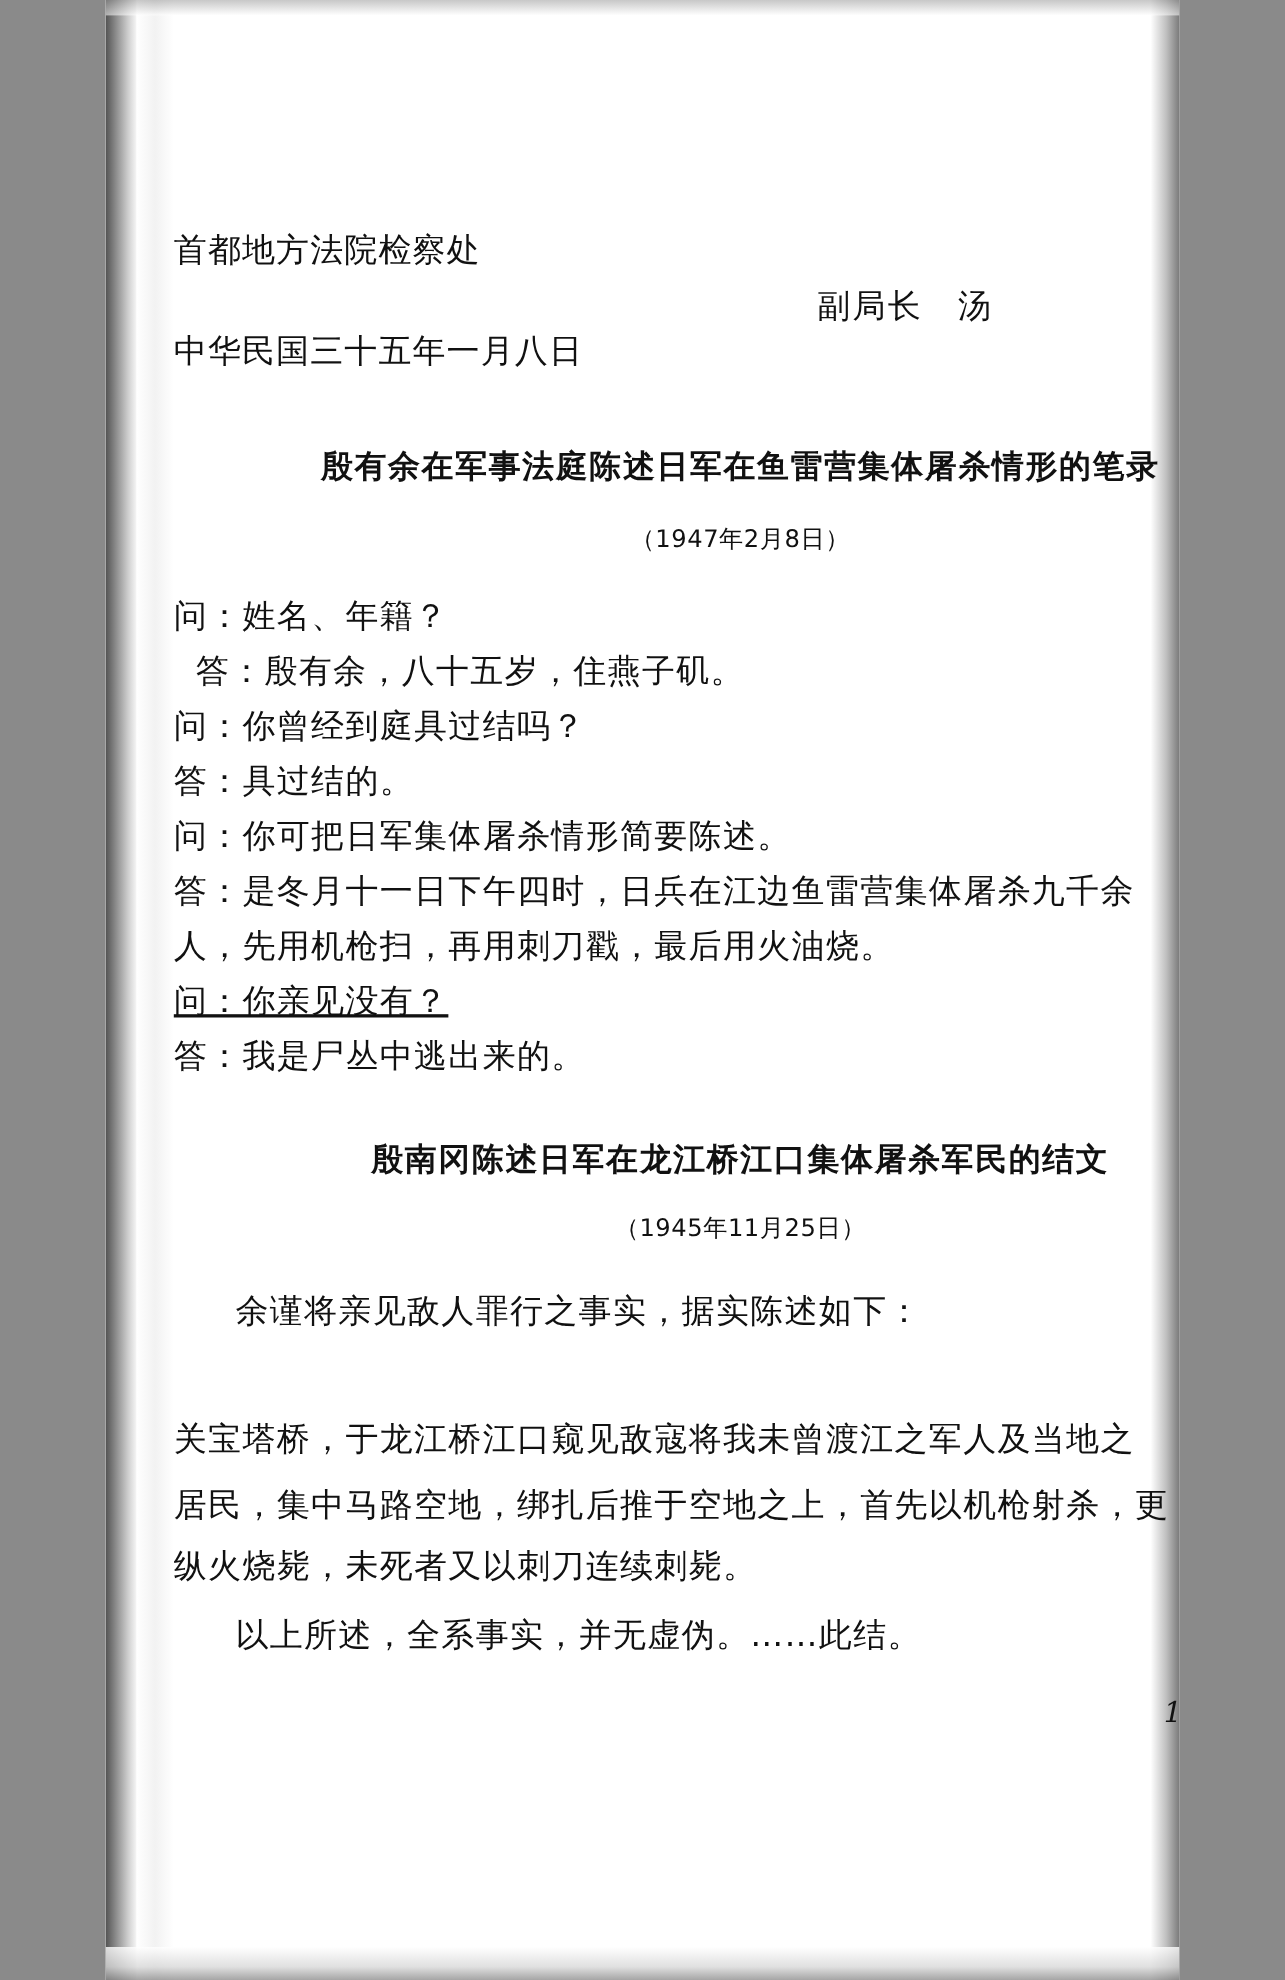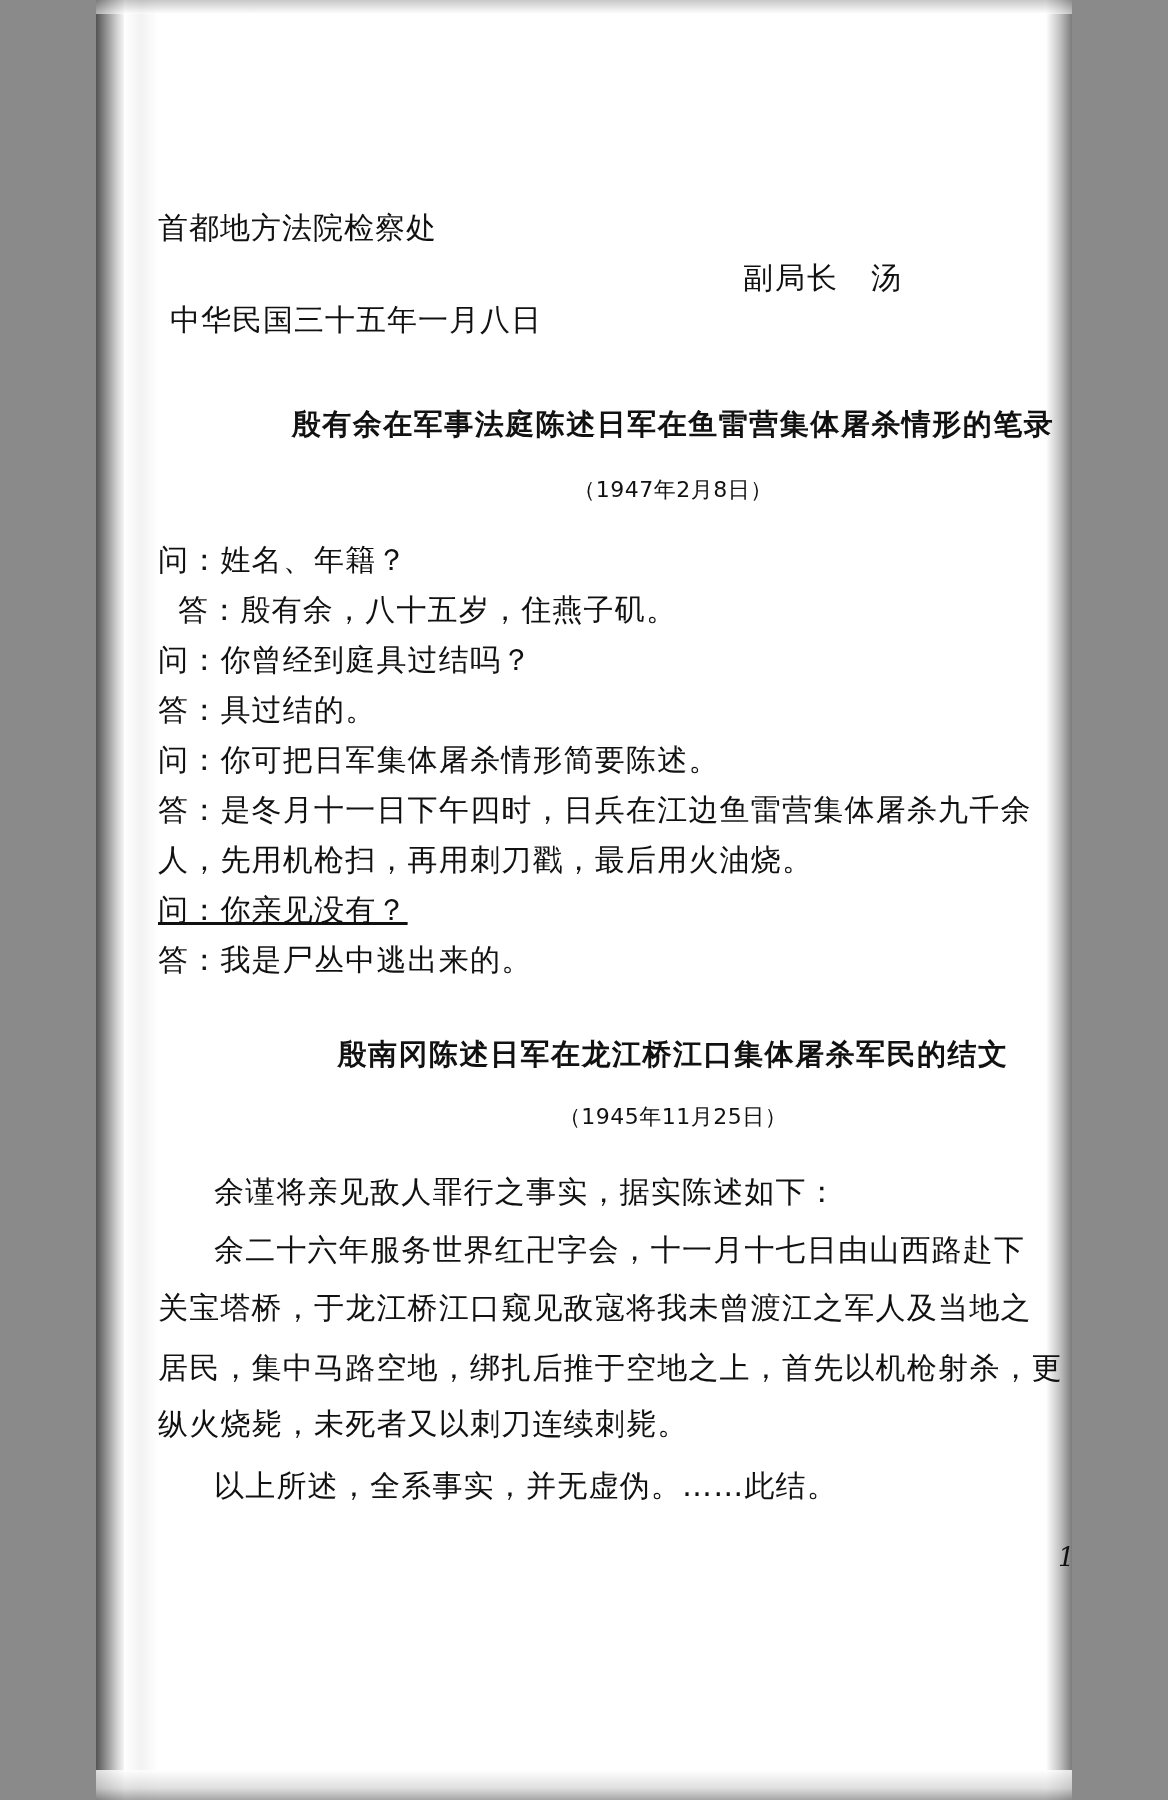--- a/index.html
+++ b/index.html
@@ -124,42 +124,41 @@
   <div class="scan-edge-right"></div>
   <div class="scan-edge-top"></div>
   <div class="scan-edge-bottom"></div>
 
   <div class="content">
 
     <div class="abs line-plain" style="left:0px; top:213px;">首都地方法院检察处</div>
 
     <div class="abs signature-line" style="left:585px; top:258px;">副局长　汤</div>
 
-    <div class="abs line-plain" style="left:0px; top:305px;margin-left:12px;">中华民国三十五年一月八日</div>
+    <div class="abs line-plain" style="left:0px; top:305px;">中华民国三十五年一月八日</div>
 
     <div class="abs section-title" style="left:0px; top:405px; width:1030px;">殷有余在军事法庭陈述日军在鱼雷营集体屠杀情形的笔录</div>
 
     <div class="abs section-date" style="left:0px; top:475px; width:1030px;">（1947年2月8日）</div>
 
     <div class="abs qa-line" style="left:0px; top:540px;">问：姓名、年籍？</div>
     <div class="abs qa-line" style="left:0px; top:590px;margin-left:20px;">答：殷有余，八十五岁，住燕子矶。</div>
     <div class="abs qa-line" style="left:0px; top:640px;">问：你曾经到庭具过结吗？</div>
     <div class="abs qa-line" style="left:0px; top:690px;">答：具过结的。</div>
     <div class="abs qa-line" style="left:0px; top:740px;">问：你可把日军集体屠杀情形简要陈述。</div>
     <div class="abs qa-line" style="left:0px; top:790px;">答：是冬月十一日下午四时，日兵在江边鱼雷营集体屠杀九千余</div>
     <div class="abs qa-cont" style="left:0px; top:840px;">人，先用机枪扫，再用刺刀戳，最后用火油烧。</div>
     <div class="abs qa-line" style="left:0px; top:890px;text-decoration:underline;">问：你亲见没有？</div>
     <div class="abs section-title" style="left:0px; top:1035px; width:1030px;">殷南冈陈述日军在龙江桥江口集体屠杀军民的结文</div>
 
     <div class="abs qa-line" style="left:0px; top:940px;">答：我是尸丛中逃出来的。</div>
 
     <div class="abs section-date" style="left:0px; top:1102px; width:1030px;">（1945年11月25日）</div>
 
     <div class="abs body-par" style="left:56px; top:1172px;">余谨将亲见敌人罪行之事实，据实陈述如下：</div>
-    <div class="abs body-par" style="left:56px; top:1230px;">余二十六年服务世界红卍字会，十一月十七日由山西路赴下</div>
     <div class="abs body-par" style="left:0px; top:1288px;">关宝塔桥，于龙江桥江口窥见敌寇将我未曾渡江之军人及当地之</div>
     <div class="abs body-par" style="left:0px; top:1348px;">居民，集中马路空地，绑扎后推于空地之上，首先以机枪射杀，更</div>
     <div class="abs body-par" style="left:0px; top:1404px;">纵火烧毙，未死者又以刺刀连续刺毙。</div>
     <div class="abs body-par" style="left:56px; top:1466px;">以上所述，全系事实，并无虚伪。……此结。</div>
 
     <div class="page-number" style="left:900px; top:1542px;">109</div>
 
   </div>
 </div>
 

